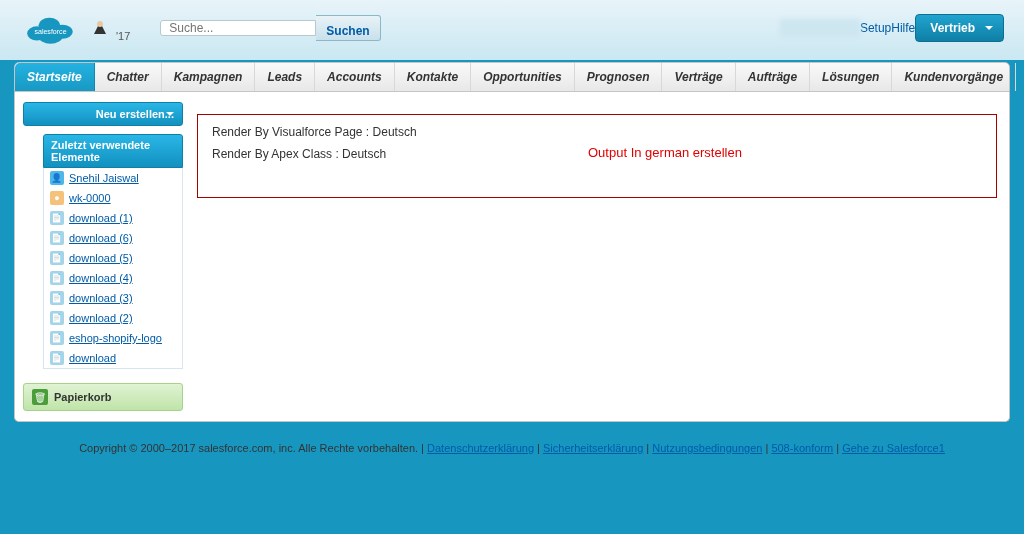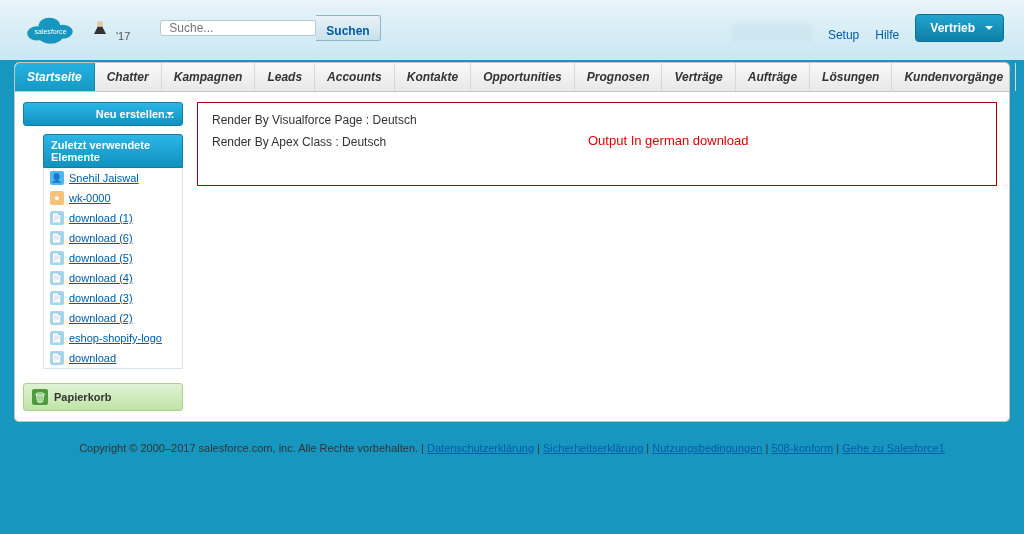--- a/index.html
+++ b/index.html
@@ -11,21 +11,21 @@
 .logo { width: 60px; height: 42px; display: flex; align-items: center; justify-content: center; }
 .logo-svg { width: 55px; height: 38px; }
 .mascot { margin-left: 10px; display: flex; align-items: flex-end; }
 .mascot-bird { width: 24px; height: 28px; }
 .mascot-year { font-size: 11px; color: #555; margin-left: 2px; }
 
 .search-wrap { margin-left: 30px; display: flex; align-items: center; }
 .search-input { width: 156px; height: 16px; border: 1px solid #b5c9d1; border-radius: 3px 0 0 3px; padding: 0 8px; font-size: 12px; color: #888; background: #fff; }
 .search-btn { height: 26px; padding: 8px 10px; border: 1px solid #8bb8c9; border-left: none; border-radius: 0 3px 3px 0; background: linear-gradient(to bottom, #e8f3f8, #c9e0ea); color: #015ba7; font-size: 12px; cursor: pointer; font-weight: bold; }
 
-.header-right { margin-left: auto; display: flex; align-items: flex-end; gap: 16px; }
+.header-right { margin-left: auto; display: flex; align-items: center; gap: 0; }
 .user-blur { width: 80px; height: 18px; background: #cde6f0; filter: blur(2px); border-radius: 2px; }
 .header-link { color: #015ba7; font-size: 12px; text-decoration: none; cursor: pointer; }
 .app-switcher { background: linear-gradient(to bottom, #20a4cf, #0f7fa6); color: #fff; padding: 6px 28px 6px 14px; border-radius: 4px; font-size: 12px; font-weight: bold; position: relative; cursor: pointer; border: 1px solid #0d6f91; }
 .app-switcher::after { content: ''; position: absolute; right: 10px; top: 11px; border: 4px solid transparent; border-top-color: #fff; }
 
 .tabs-bar { background: linear-gradient(to bottom, #f9f9f9, #e8e8e8); border: 1px solid #c5c5c5; border-radius: 5px 5px 0 0; margin: 6px 14px 0 14px; display: flex; align-items: stretch; height: 30px; font-style: italic; }
 .tab { padding: 0 12px; display: flex; align-items: center; color: #333; font-size: 12px; font-weight: bold; border-right: 1px solid #d8d8d8; cursor: pointer; }
 .tab.active { background: linear-gradient(to bottom, #24b2e2, #1799c3); color: #fff; border-right: 1px solid #1188b3; border-radius: 5px 0 0 0; }
 
 .content-area { background: #fff; margin: 0 14px; border: 1px solid #c5c5c5; border-top: none; min-height: 320px; display: flex; border-radius: 0 0 5px 5px; }
@@ -41,21 +41,21 @@
 .recent-icon { width: 14px; height: 14px; margin-right: 5px; display: inline-flex; align-items: center; justify-content: center; border-radius: 2px; font-size: 9px; color: #fff; flex-shrink: 0; }
 .ic-user { background: #4db8e8; }
 .ic-opp { background: #f4c27a; }
 .ic-doc { background: #a3d4e8; }
 .recent-link { color: #015ba7; text-decoration: underline; font-size: 11px; cursor: pointer; }
 
 .trash-section { margin-top: 14px; background: linear-gradient(to bottom, #e0f3d4, #bfe4a8); border: 1px solid #a7d28a; border-radius: 3px; padding: 5px 8px; display: flex; align-items: center; }
 .trash-icon { width: 16px; height: 16px; background: #4a9d3a; border-radius: 2px; margin-right: 6px; display: flex; align-items: center; justify-content: center; color: #fff; font-size: 10px; }
 .trash-label { color: #333; font-size: 11px; font-weight: bold; cursor: pointer; }
 
-.main-area { flex: 1; padding: 10px 12px 10px 6px; position: relative; }
+.main-area { flex: 1; padding: 10px 12px 10px 6px; position: relative; margin-top: 12px; }
 .output-box { border: 1px solid #a50000; padding: 10px 14px 28px 14px; position: relative; }
 .output-line { color: #333; font-size: 12px; margin-bottom: 8px; }
 .output-annotation { position: absolute; left: 390px; top: 30px; color: #e00000; font-size: 13px; }
 
 .footer { text-align: center; color: #333; font-size: 11px; margin-top: 12px; padding: 8px 0; }
 .footer a { color: #015ba7; text-decoration: underline; cursor: pointer; }
 </style>
 </head>
 <body>
 
@@ -155,19 +155,19 @@
       </div>
       <div class="trash-section">
         <span class="trash-icon">🗑</span>
         <span class="trash-label">Papierkorb</span>
       </div>
     </div>
     <div class="main-area">
       <div class="output-box">
         <div class="output-line">Render By Visualforce Page : Deutsch</div>
         <div class="output-line">Render By Apex Class : Deutsch</div>
-        <div class="output-annotation">Output In german download</div>
+        <div class="output-annotation">Output In german erstellen</div>
       </div>
     </div>
   </div>
 
   <div class="footer" id="footer"><span>Copyright © 2000–2017 salesforce.com, inc. Alle Rechte vorbehalten. | </span><a>Datenschutzerklärung</a> | <a>Sicherheitserklärung</a> | <a>Nutzungsbedingungen</a> | <a>508-konform</a> | <a>Gehe zu Salesforce1</a></div>
 </div>
 
 </body></html>

